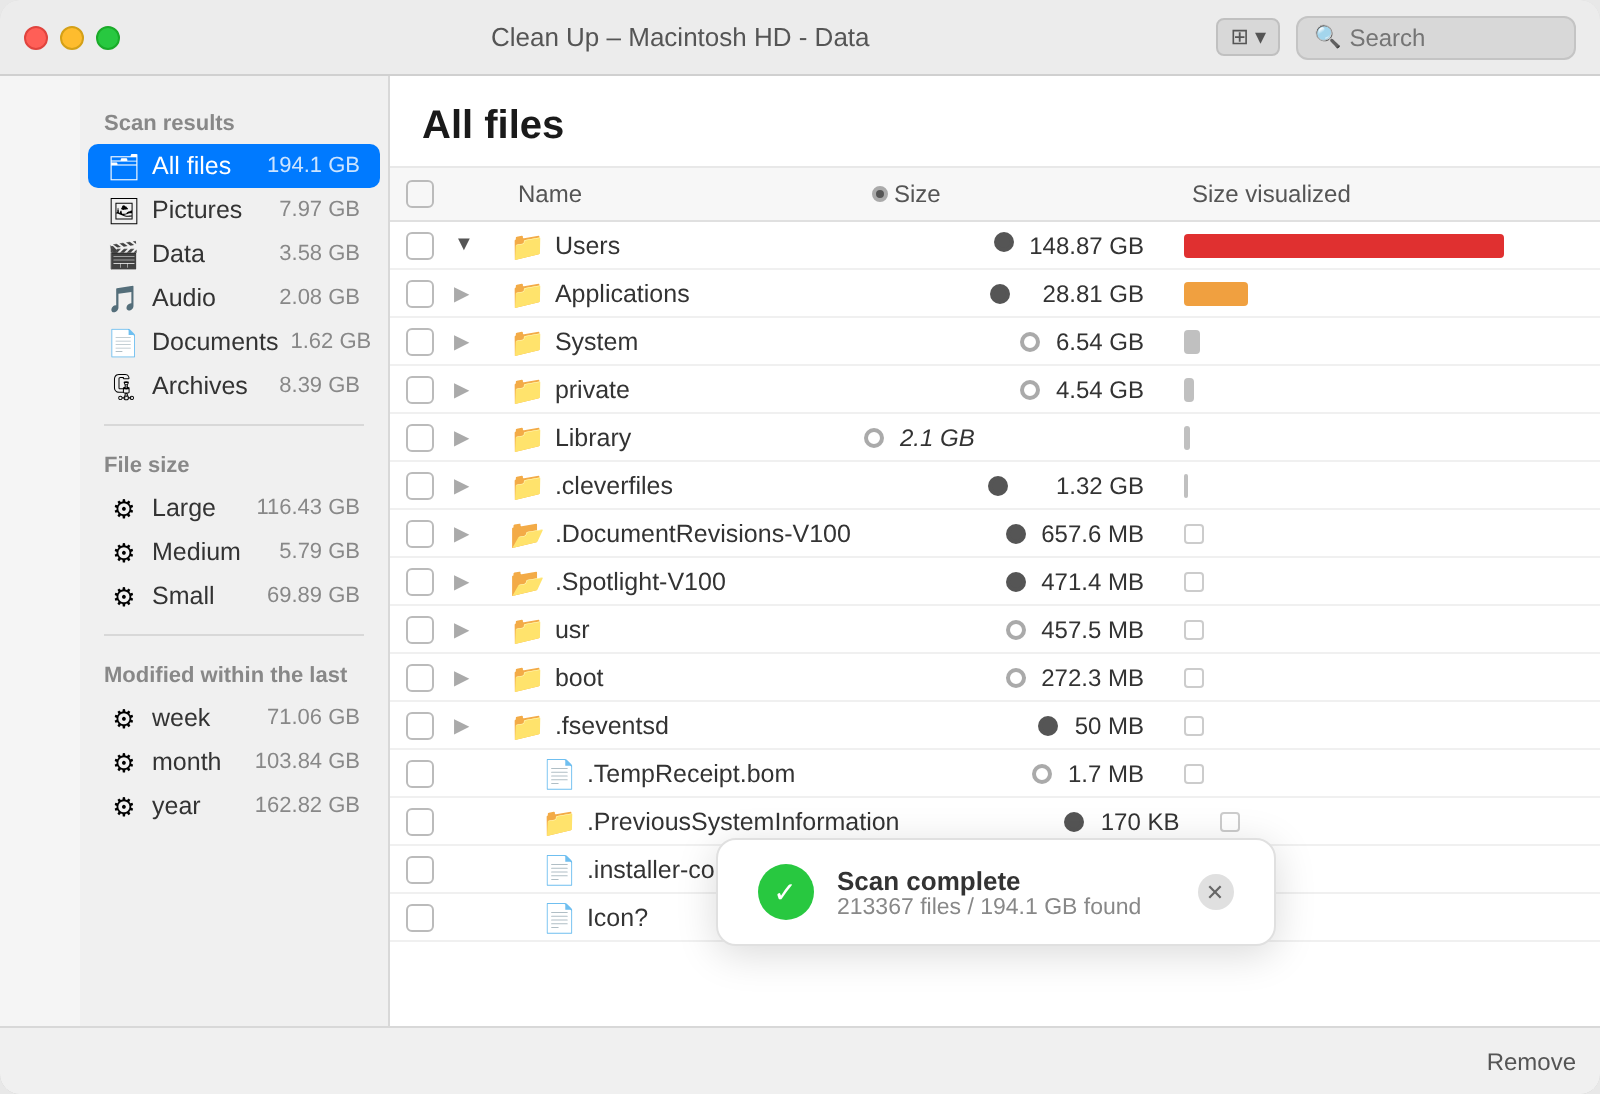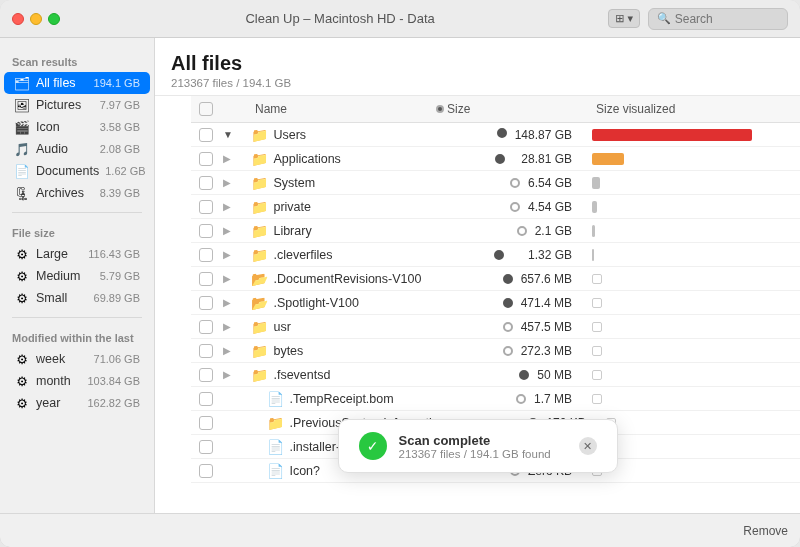--- a/index.html
+++ b/index.html
@@ -103,20 +103,21 @@
     }
 
     
     .sidebar {
       width: 155px;
       background: #f0f0f0;
       border-right: 1px solid #d8d8d8;
       padding: 12px 0;
       overflow-y: auto;
       flex-shrink: 0;
+      margin-left: 40px;
     }
     .sidebar-section-title {
       font-size: 11px;
       font-weight: 600;
       color: #888;
       padding: 6px 12px 4px;
       text-transform: none;
     }
     .sidebar-item {
       display: flex;
@@ -179,21 +180,20 @@
     }
     .content-subtitle {
       font-size: 11.5px;
       color: #888;
     }
 
     
     .file-table {
       flex: 1;
       overflow-y: auto;
-      padding-left: 36px;
     }
     .table-header {
       display: grid;
       grid-template-columns: 24px 28px 1fr 160px 200px;
       align-items: center;
       padding: 4px 8px;
       background: #f7f7f7;
       border-bottom: 1px solid #e0e0e0;
       position: sticky;
       top: 0;
@@ -410,21 +410,21 @@
       <span class="sidebar-item-label">All files</span>
       <span class="sidebar-item-size">194.1 GB</span>
     </div>
           <div class="sidebar-item">
       <span class="sidebar-item-icon">🖼</span>
       <span class="sidebar-item-label">Pictures</span>
       <span class="sidebar-item-size">7.97 GB</span>
     </div>
           <div class="sidebar-item">
       <span class="sidebar-item-icon">🎬</span>
-      <span class="sidebar-item-label">Icon</span>
+      <span class="sidebar-item-label">Data</span>
       <span class="sidebar-item-size">3.58 GB</span>
     </div>
           <div class="sidebar-item">
       <span class="sidebar-item-icon">🎵</span>
       <span class="sidebar-item-label">Audio</span>
       <span class="sidebar-item-size">2.08 GB</span>
     </div>
           <div class="sidebar-item">
       <span class="sidebar-item-icon">📄</span>
       <span class="sidebar-item-label">Documents</span>
@@ -474,21 +474,20 @@
       <span class="sidebar-item-icon">⚙</span>
       <span class="sidebar-item-label">year</span>
       <span class="sidebar-item-size">162.82 GB</span>
     </div>
         </div>
     </div>
 
     <div class="content">
       <div class="content-header">
         <div class="content-title">All files</div>
-        <div class="content-subtitle">213367 files / 194.1 GB</div>
       </div>
 
       <div class="content-wrapper">
         <div class="file-table">
           <div class="table-header">
             <div>
               <div class="row-checkbox"></div>
             </div>
             <div></div>
             <div class="col-header">Name</div>
@@ -580,21 +579,21 @@
       <div>
         <div class="row-checkbox"></div>
       </div>
       <div class="row-expand ">
         ▶
       </div>
       <div class="row-name" style="">
         <span class="folder-icon blue">📁</span>
         <span>Library</span>
       </div>
-      <div style="display:flex;align-items:center;justify-content:flex-end;gap:8px;padding-right:8px;">
+      <div style="display:flex;align-items:center;gap:8px;padding-right:8px;font-style:italic;">
         <div class="row-info-dot "></div>
         <span class="row-size">2.1 GB</span>
       </div>
       <div class="row-bar-cell">
         <div class="row-bar bar-gray" style="width:3px;"></div>
       </div>
     </div>
               <div class="table-row">
       <div>
         <div class="row-checkbox"></div>
@@ -673,21 +672,21 @@
     </div>
               <div class="table-row">
       <div>
         <div class="row-checkbox"></div>
       </div>
       <div class="row-expand ">
         ▶
       </div>
       <div class="row-name" style="">
         <span class="folder-icon blue">📁</span>
-        <span>bytes</span>
+        <span>boot</span>
       </div>
       <div style="display:flex;align-items:center;justify-content:flex-end;gap:8px;padding-right:8px;">
         <div class="row-info-dot "></div>
         <span class="row-size">272.3 MB</span>
       </div>
       <div class="row-bar-cell">
         <div class="bar-empty"></div>
       </div>
     </div>
               <div class="table-row">

